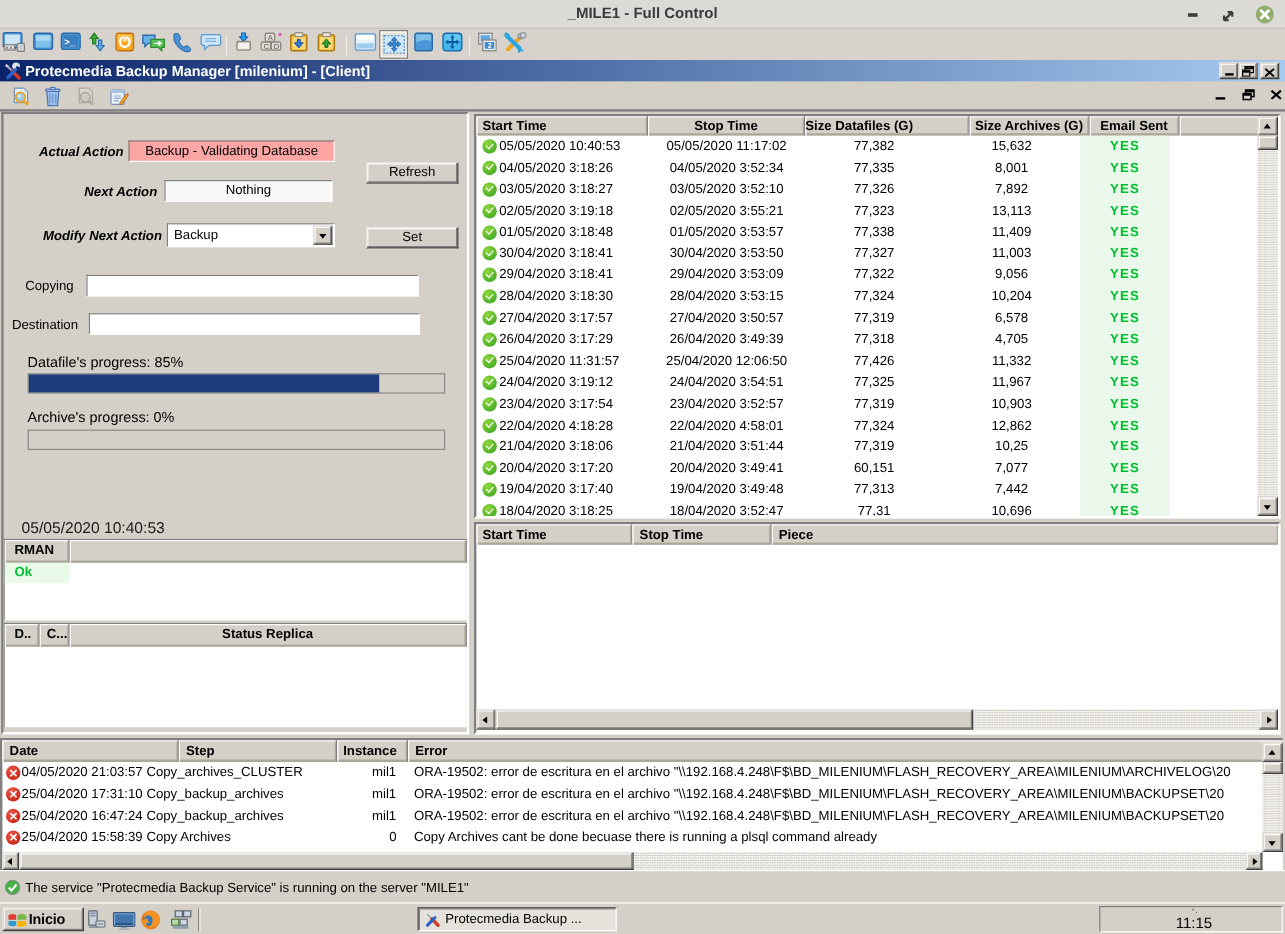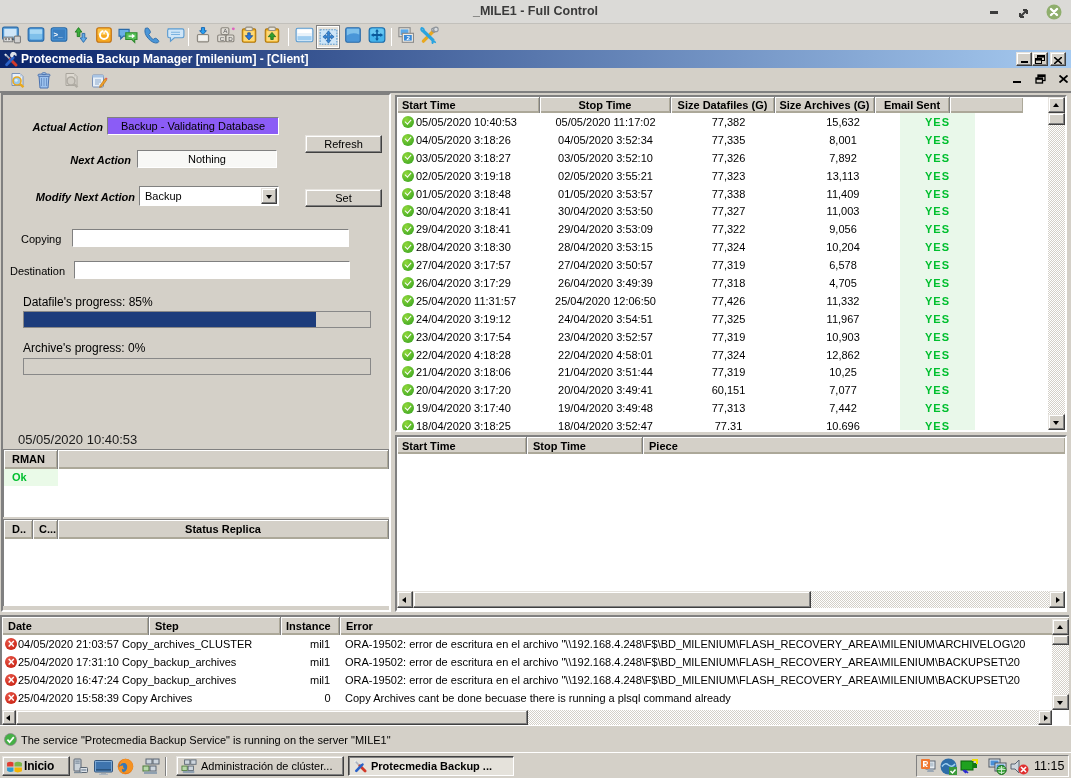--- a/index.html
+++ b/index.html
@@ -233,21 +233,21 @@
       </svg></div>
   <div class="mdibtn" style="left:1056px;"><svg width="9" height="8" style="margin-top:2px">
         <path d="M0.5 0.5l8 7M8.5 0.5l-8 7" stroke="#000" stroke-width="1.8"></path>
       </svg></div>
 </div>
 
 <div class="abs" id="client"></div>
 
 <div class="abs panel-sunken" id="leftpanel" style="left:1px;top:93px;width:390px;height:519px;background:#d4d0c8;">
   <div class="abs" style="left:18px;top:26px;width:82px;text-align:right;font-weight:bold;font-style:italic;">Actual Action</div>
-  <div class="abs sunkenlite" style="left:104px;top:22px;width:172px;height:18px;background:#8b5cf6;text-align:center;line-height:16px;">Backup - Validating Database</div>
+  <div class="abs sunkenlite" style="left:104px;top:22px;width:172px;height:18px;background:#fca5a5;text-align:center;line-height:16px;">Backup - Validating Database</div>
   <div class="abs btn" style="left:302px;top:40px;width:77px;height:18px;line-height:16px;">Refresh</div>
   <div class="abs" style="left:46px;top:59px;width:82px;text-align:right;font-weight:bold;font-style:italic;">Next Action</div>
   <div class="abs sunkenlite" style="left:134px;top:55px;width:140px;height:18px;background:#f8f8f6;text-align:center;line-height:16px;">Nothing</div>
   <div class="abs" style="left:14px;top:96px;width:118px;text-align:right;font-weight:bold;font-style:italic;">Modify Next Action</div>
   <div class="abs sunkenlite" style="left:136px;top:91px;width:140px;height:20px;background:#fff;">
     <div class="abs" style="left:5px;top:3px;">Backup</div>
     <div class="abs btn" style="right:1px;top:1px;width:16px;height:16px;">
         <div style="margin:6px auto 0;width:0;height:0;border:3.5px solid transparent;border-top:4px solid #000;"></div>
       </div>
   </div>
@@ -278,21 +278,21 @@
       <div class="hdrcell" style="width:25px;padding:3px 0 0 6px;">C...</div>
       <div class="hdrcell" style="flex:1;text-align:center;padding-top:3px;">Status Replica</div>
     </div>
   </div>
 </div>
 
 <div class="abs panel-sunken" id="table1" style="left:395px;top:95px;width:672px;height:337px;background:#fff;">
   <div style="height:16px;display:flex;">
     <div class="hdrcell" style="width:143px;padding:2px 0 0 5px;">Start Time</div>
     <div class="hdrcell" style="width:131px;text-align:center;padding-top:2px;">Stop Time</div>
-    <div class="hdrcell" style="width:104px;text-align:center;padding-top:2px;">Size Datafiles (G)</div>
+    <div class="hdrcell" style="width:137px;text-align:left;padding-top:2px;">Size Datafiles (G)</div>
     <div class="hdrcell" style="width:100px;text-align:center;padding-top:2px;">Size Archives (G)</div>
     <div class="hdrcell" style="width:75px;text-align:center;padding-top:2px;">Email Sent</div>
     <div class="hdrcell" style="width:73px;border-right:none;"></div>
   </div>
   <div id="t1body" style="position:absolute;left:0;top:16px;width:651px;height:317px;overflow:hidden;">
     <div class="t1row">
         <span class="ic">
           <i class="ok"></i>
         </span>
         <span class="c1">05/05/2020 10:40:53</span>
@@ -604,41 +604,31 @@
       <path d="M1.2 10 C2 13 4.5 15.8 8.5 16.2 C5.5 15 4.5 12.5 5 10.5 C5.8 11.5 7 11.6 7.8 11 C6.5 10.5 5.8 9 6.2 7.5 C5 7.2 2.5 7.8 1.2 10Z" fill="#f49222"></path>
     </svg>
   <svg class="qlicon abs" style="left:138px;top:5px" width="18" height="17" viewBox="0 0 18 17">
       <rect x="4" y="1" width="6" height="5" fill="#cdd5dd" stroke="#5a6572"></rect>
       <rect x="11" y="1" width="6" height="5" fill="#cdd5dd" stroke="#5a6572"></rect>
       <rect x="1" y="8" width="6" height="5" fill="#b6d7a8" stroke="#4d7a3a"></rect>
       <rect x="8" y="8" width="6" height="5" fill="#cdd5dd" stroke="#5a6572"></rect>
       <rect x="2" y="13.5" width="13" height="2.5" fill="#8fa0b0"></rect>
     </svg>
   <div class="abs" style="left:165px;top:4px;width:2px;height:19px;border-left:1px solid #808080;border-right:1px solid #fff;"></div>
-  <div class="taskbtn btn" style="left:176px;width:168px;padding-left:4px;">
-    <svg width="16" height="15" viewBox="0 0 18 17">
-        <rect x="4" y="1" width="6" height="5" fill="#cdd5dd" stroke="#5a6572"></rect>
-        <rect x="11" y="1" width="6" height="5" fill="#cdd5dd" stroke="#5a6572"></rect>
-        <rect x="1" y="8" width="6" height="5" fill="#b6d7a8" stroke="#4d7a3a"></rect>
-        <rect x="8" y="8" width="6" height="5" fill="#cdd5dd" stroke="#5a6572"></rect>
-        <rect x="2" y="13.5" width="13" height="2.5" fill="#8fa0b0"></rect>
-      </svg>
-    <span style="margin-left:4px;">Administración de clúster...</span>
-  </div>
   <div class="taskbtn" style="left:348px;width:166px;padding-left:4px;background:#e5e2db;border-top:1px solid #404040;border-left:1px solid #404040;border-right:1px solid #fff;border-bottom:1px solid #fff;box-shadow:inset 1px 1px 0 #808080;">
     <svg width="14" height="14" viewBox="0 0 16 16">
         <path d="M2 2.2 L3.8 4" stroke="#f0f2f4" stroke-width="2"></path>
         <path d="M3 3 L8.2 8.2" stroke="#aab2c0" stroke-width="1.7"></path>
         <path d="M7.8 7.8 L13.8 13.8" stroke="#d23a2a" stroke-width="3.2" stroke-linecap="round"></path>
         <path d="M10.8 6.2 L3.8 13.6" stroke="#2a62c8" stroke-width="3" stroke-linecap="round"></path>
         <path d="M8.8 5.8 a3.4 3.4 0 1 1 5.4 -1.2 l-2.4-1.6 -1.2 2.2z" fill="#dde1e8"></path>
       </svg>
-    <span style="margin-left:4px;font-weight:bold;">Protecmedia Backup ...</span>
-  </div>
-  <div class="abs" style="left:916px;top:2px;width:153px;height:22px;border-top:1px solid #808080;border-left:1px solid #808080;border-right:1px solid #fff;border-bottom:1px solid #fff;display:flex;align-items:center;">
+    <span style="margin-left:4px;font-weight:normal;">Protecmedia Backup ...</span>
+  </div>
+  <div class="abs" style="left:916px;top:2px;width:153px;height:22px;border-top:1px solid #808080;border-left:1px solid #808080;border-right:1px solid #fff;border-bottom:1px solid #fff;display:flex;align-items:center;flex-direction:column;">
     <svg style="margin-left:3px" width="17" height="17" viewBox="0 0 17 17">
         <rect x="6" y="3" width="9" height="8" fill="#e8eef3" stroke="#5a6572"></rect>
         <rect x="7.5" y="4.5" width="6" height="4" fill="#b8c6d2"></rect>
         <path d="M8 11 L13 11 L14 14 L7 14 Z" fill="#9aa7b5"></path>
         <rect x="1" y="1" width="9" height="10" rx="1" fill="#f07830"></rect>
         <path d="M3 3 h3 q2 0 2 2 q0 1.7-2 1.9 L8 9 H6.2 L4.5 7 H4.5 V9 H3 Z M4.5 4.3 V5.8 H6 q1 0 1-0.8 q0-0.7-1-0.7 Z" fill="#fff"></path>
       </svg>
     <svg style="margin-left:3px" width="17" height="17" viewBox="0 0 17 17">
         <circle cx="8.5" cy="8.5" r="8" fill="#2d6da8"></circle>
         <path d="M2 8.5 Q5 4 8.5 7 T15 6" stroke="#9fd0f0" stroke-width="1.5" fill="none"></path>

